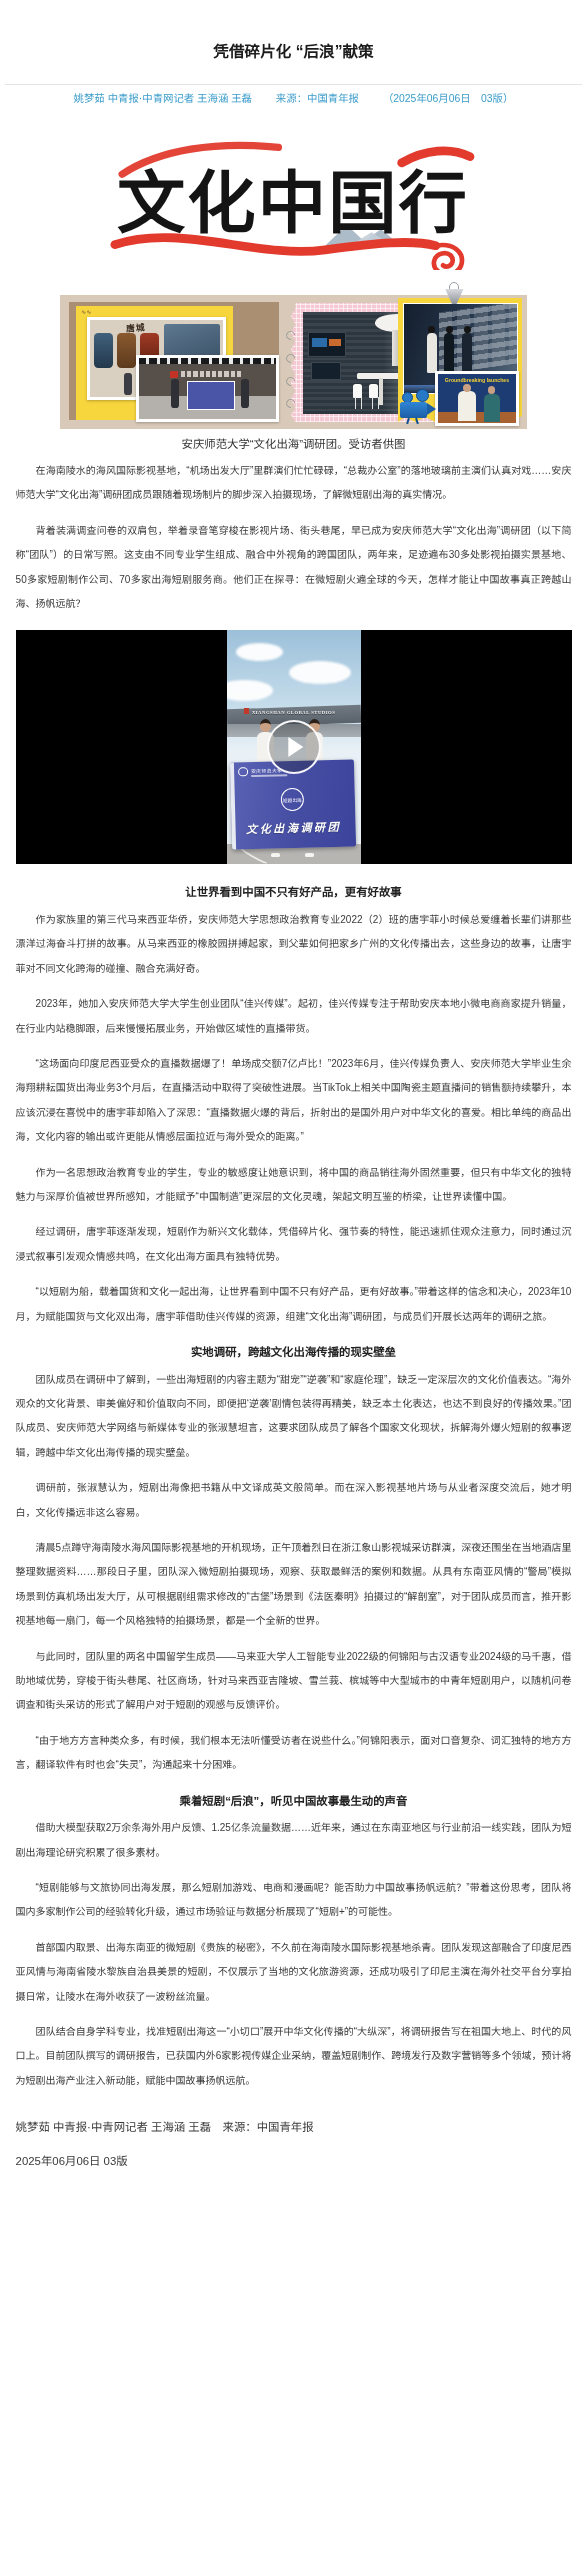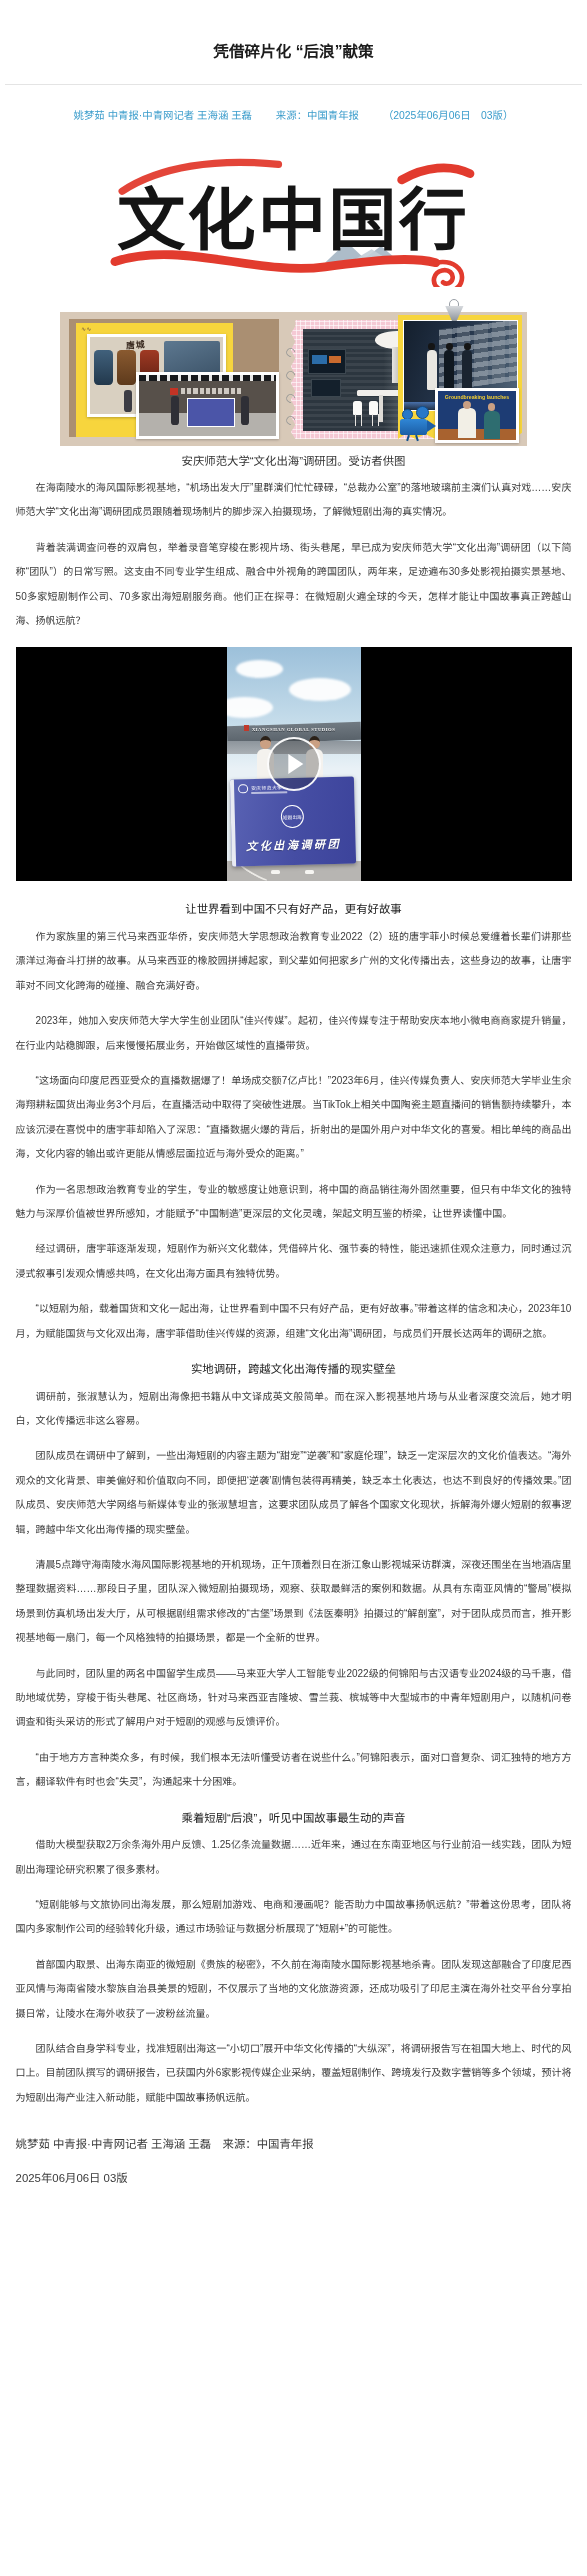--- a/index.html
+++ b/index.html
@@ -2,21 +2,21 @@
 <html lang="zh-CN" style="font-size:8.3px"><head>
 <meta charset="utf-8">
 <style>
   html,body{margin:0;padding:0;background:#fff;}
   body{font-family:"Liberation Sans","DejaVu Sans",sans-serif;color:#3a3a3a;}
   .page{width:587px;min-height:2576px;margin:0 auto;background:#fff;box-sizing:border-box;padding:42px 15.6px 21px 15.6px;}
   .title{font-size:15.6px;line-height:20px;font-weight:bold;color:#1c1c1c;text-align:center;margin:0;}
   .rule{border:none;border-top:0.5px solid #e4e4e4;margin:22px -10.4px 0 -10.4px;}
   .byline{margin-top:7.3px;text-align:center;font-size:10.4px;color:#3a9ccb;line-height:14.5px;}
   .byline .seg{display:inline-block;}
-  .byline .seg + .seg{margin-left:21px;margin-top:17px;}
+  .byline .seg + .seg{margin-left:21px;}
 
   
   .banner{width:374px;height:132px;margin:31px auto 0 auto;position:relative;}
   .banner svg{display:block;width:100%;height:100%;}
 
   
   .collage{position:relative;width:467px;height:134px;margin:25px auto 0 auto;background:#d8c9b8;}
   .collage *{position:absolute;box-sizing:border-box;}
   .c-brown{left:9.3px;top:7.3px;width:210px;height:118px;background:#aa8f72;}
   .c-yellowL{left:15.6px;top:11.4px;width:157px;height:78px;background:#f7d53d;}
@@ -95,21 +95,21 @@
   .cam .leg1{left:7.3px;top:27px;width:2.1px;height:6.2px;background:#0f4f90;transform:rotate(18deg);}
   .cam .leg2{left:15.6px;top:27px;width:2.1px;height:6.2px;background:#0f4f90;transform:rotate(-18deg);}
   .clip{left:385px;top:-6.2px;width:18.7px;height:15.6px;background:linear-gradient(180deg,#d7dade,#8d939a);clip-path:polygon(0 0,100% 0,62% 100%,38% 100%);}
   .clip-ring{left:389px;top:-12.5px;width:10.4px;height:10.4px;border:1.6px solid #9aa0a7;border-radius:50%;background:transparent;}
 
   .img-caption{margin-top:7.3px;text-align:center;font-size:11.4px;color:#333;line-height:16.6px;}
 
   
   .article{margin-top:6.2px;}
   .article p.body-para{font-size:10px;line-height:24.4px;text-align:justify;text-indent:2em;margin:0 0 11px 0;color:#3a3a3a;}
-  .article h2.sec-heading{font-size:11.4px;line-height:24.4px;font-weight:normal;text-align:center;color:#222;margin:10.4px 0 3.1px 0;}
+  .article h2.sec-heading{font-size:11.4px;line-height:24.4px;font-weight:bold;text-align:center;color:#222;margin:10.4px 0 3.1px 0;}
 
   
   .video-figure{margin:13.5px 0 16.6px 0;}
   .player{position:relative;width:556px;height:234px;background:#000;overflow:hidden;}
   .vframe{position:absolute;left:50%;top:0;transform:translateX(-50%);width:134px;height:234px;overflow:hidden;background:linear-gradient(180deg,#9cc0da 0%,#c9dfec 35%,#e9f1f6 52%);}
   .vframe *{position:absolute;box-sizing:border-box;}
   .cloud{background:#fff;border-radius:50%;filter:blur(1px);opacity:.95;}
   .cl1{left:9.3px;top:13.5px;width:47px;height:17.6px;}
   .cl2{left:62px;top:31px;width:62px;height:23px;}
   .cl3{left:-10.4px;top:50px;width:57px;height:21px;}
@@ -317,22 +317,22 @@
 
     <div>
         <h2 class="sec-heading">让世界看到中国不只有好产品，更有好故事</h2>
         <p class="body-para">作为家族里的第三代马来西亚华侨，安庆师范大学思想政治教育专业2022（2）班的唐宇菲小时候总爱缠着长辈们讲那些漂洋过海奋斗打拼的故事。从马来西亚的橡胶园拼搏起家，到父辈如何把家乡广州的文化传播出去，这些身边的故事，让唐宇菲对不同文化跨海的碰撞、融合充满好奇。</p>
         <p class="body-para">2023年，她加入安庆师范大学大学生创业团队“佳兴传媒”。起初，佳兴传媒专注于帮助安庆本地小微电商商家提升销量，在行业内站稳脚跟，后来慢慢拓展业务，开始做区域性的直播带货。</p>
         <p class="body-para">“这场面向印度尼西亚受众的直播数据爆了！单场成交额7亿卢比！”2023年6月，佳兴传媒负责人、安庆师范大学毕业生余海翔耕耘国货出海业务3个月后，在直播活动中取得了突破性进展。当TikTok上相关中国陶瓷主题直播间的销售额持续攀升，本应该沉浸在喜悦中的唐宇菲却陷入了深思：“直播数据火爆的背后，折射出的是国外用户对中华文化的喜爱。相比单纯的商品出海，文化内容的输出或许更能从情感层面拉近与海外受众的距离。”</p>
         <p class="body-para">作为一名思想政治教育专业的学生，专业的敏感度让她意识到，将中国的商品销往海外固然重要，但只有中华文化的独特魅力与深厚价值被世界所感知，才能赋予“中国制造”更深层的文化灵魂，架起文明互鉴的桥梁，让世界读懂中国。</p>
         <p class="body-para">经过调研，唐宇菲逐渐发现，短剧作为新兴文化载体，凭借碎片化、强节奏的特性，能迅速抓住观众注意力，同时通过沉浸式叙事引发观众情感共鸣，在文化出海方面具有独特优势。</p>
         <p class="body-para">“以短剧为船，载着国货和文化一起出海，让世界看到中国不只有好产品，更有好故事。”带着这样的信念和决心，2023年10月，为赋能国货与文化双出海，唐宇菲借助佳兴传媒的资源，组建“文化出海”调研团，与成员们开展长达两年的调研之旅。</p>
         <h2 class="sec-heading">实地调研，跨越文化出海传播的现实壁垒</h2>
+        <p class="body-para">团队成员在调研中了解到，一些出海短剧的内容主题为“甜宠”“逆袭”和“家庭伦理”，缺乏一定深层次的文化价值表达。“海外观众的文化背景、审美偏好和价值取向不同，即便把‘逆袭’剧情包装得再精美，缺乏本土化表达，也达不到良好的传播效果。”团队成员、安庆师范大学网络与新媒体专业的张淑慧坦言，这要求团队成员了解各个国家文化现状，拆解海外爆火短剧的叙事逻辑，跨越中华文化出海传播的现实壁垒。</p>
         <p class="body-para">调研前，张淑慧认为，短剧出海像把书籍从中文译成英文般简单。而在深入影视基地片场与从业者深度交流后，她才明白，文化传播远非这么容易。</p>
-        <p class="body-para">团队成员在调研中了解到，一些出海短剧的内容主题为“甜宠”“逆袭”和“家庭伦理”，缺乏一定深层次的文化价值表达。“海外观众的文化背景、审美偏好和价值取向不同，即便把‘逆袭’剧情包装得再精美，缺乏本土化表达，也达不到良好的传播效果。”团队成员、安庆师范大学网络与新媒体专业的张淑慧坦言，这要求团队成员了解各个国家文化现状，拆解海外爆火短剧的叙事逻辑，跨越中华文化出海传播的现实壁垒。</p>
         <p class="body-para">清晨5点蹲守海南陵水海风国际影视基地的开机现场，正午顶着烈日在浙江象山影视城采访群演，深夜还围坐在当地酒店里整理数据资料……那段日子里，团队深入微短剧拍摄现场，观察、获取最鲜活的案例和数据。从具有东南亚风情的“警局”模拟场景到仿真机场出发大厅，从可根据剧组需求修改的“古堡”场景到《法医秦明》拍摄过的“解剖室”，对于团队成员而言，推开影视基地每一扇门，每一个风格独特的拍摄场景，都是一个全新的世界。</p>
         <p class="body-para">与此同时，团队里的两名中国留学生成员——马来亚大学人工智能专业2022级的何锦阳与古汉语专业2024级的马千惠，借助地域优势，穿梭于街头巷尾、社区商场，针对马来西亚吉隆坡、雪兰莪、槟城等中大型城市的中青年短剧用户，以随机问卷调查和街头采访的形式了解用户对于短剧的观感与反馈评价。</p>
         <p class="body-para">“由于地方方言种类众多，有时候，我们根本无法听懂受访者在说些什么。”何锦阳表示，面对口音复杂、词汇独特的地方方言，翻译软件有时也会“失灵”，沟通起来十分困难。</p>
         <h2 class="sec-heading">乘着短剧“后浪”，听见中国故事最生动的声音</h2>
         <p class="body-para">借助大模型获取2万余条海外用户反馈、1.25亿条流量数据……近年来，通过在东南亚地区与行业前沿一线实践，团队为短剧出海理论研究积累了很多素材。</p>
         <p class="body-para">“短剧能够与文旅协同出海发展，那么短剧加游戏、电商和漫画呢？能否助力中国故事扬帆远航？”带着这份思考，团队将国内多家制作公司的经验转化升级，通过市场验证与数据分析展现了“短剧+”的可能性。</p>
         <p class="body-para">首部国内取景、出海东南亚的微短剧《贵族的秘密》，不久前在海南陵水国际影视基地杀青。团队发现这部融合了印度尼西亚风情与海南省陵水黎族自治县美景的短剧，不仅展示了当地的文化旅游资源，还成功吸引了印尼主演在海外社交平台分享拍摄日常，让陵水在海外收获了一波粉丝流量。</p>
         <p class="body-para">团队结合自身学科专业，找准短剧出海这一“小切口”展开中华文化传播的“大纵深”，将调研报告写在祖国大地上、时代的风口上。目前团队撰写的调研报告，已获国内外6家影视传媒企业采纳，覆盖短剧制作、跨境发行及数字营销等多个领域，预计将为短剧出海产业注入新动能，赋能中国故事扬帆远航。</p>
       </div>
 

